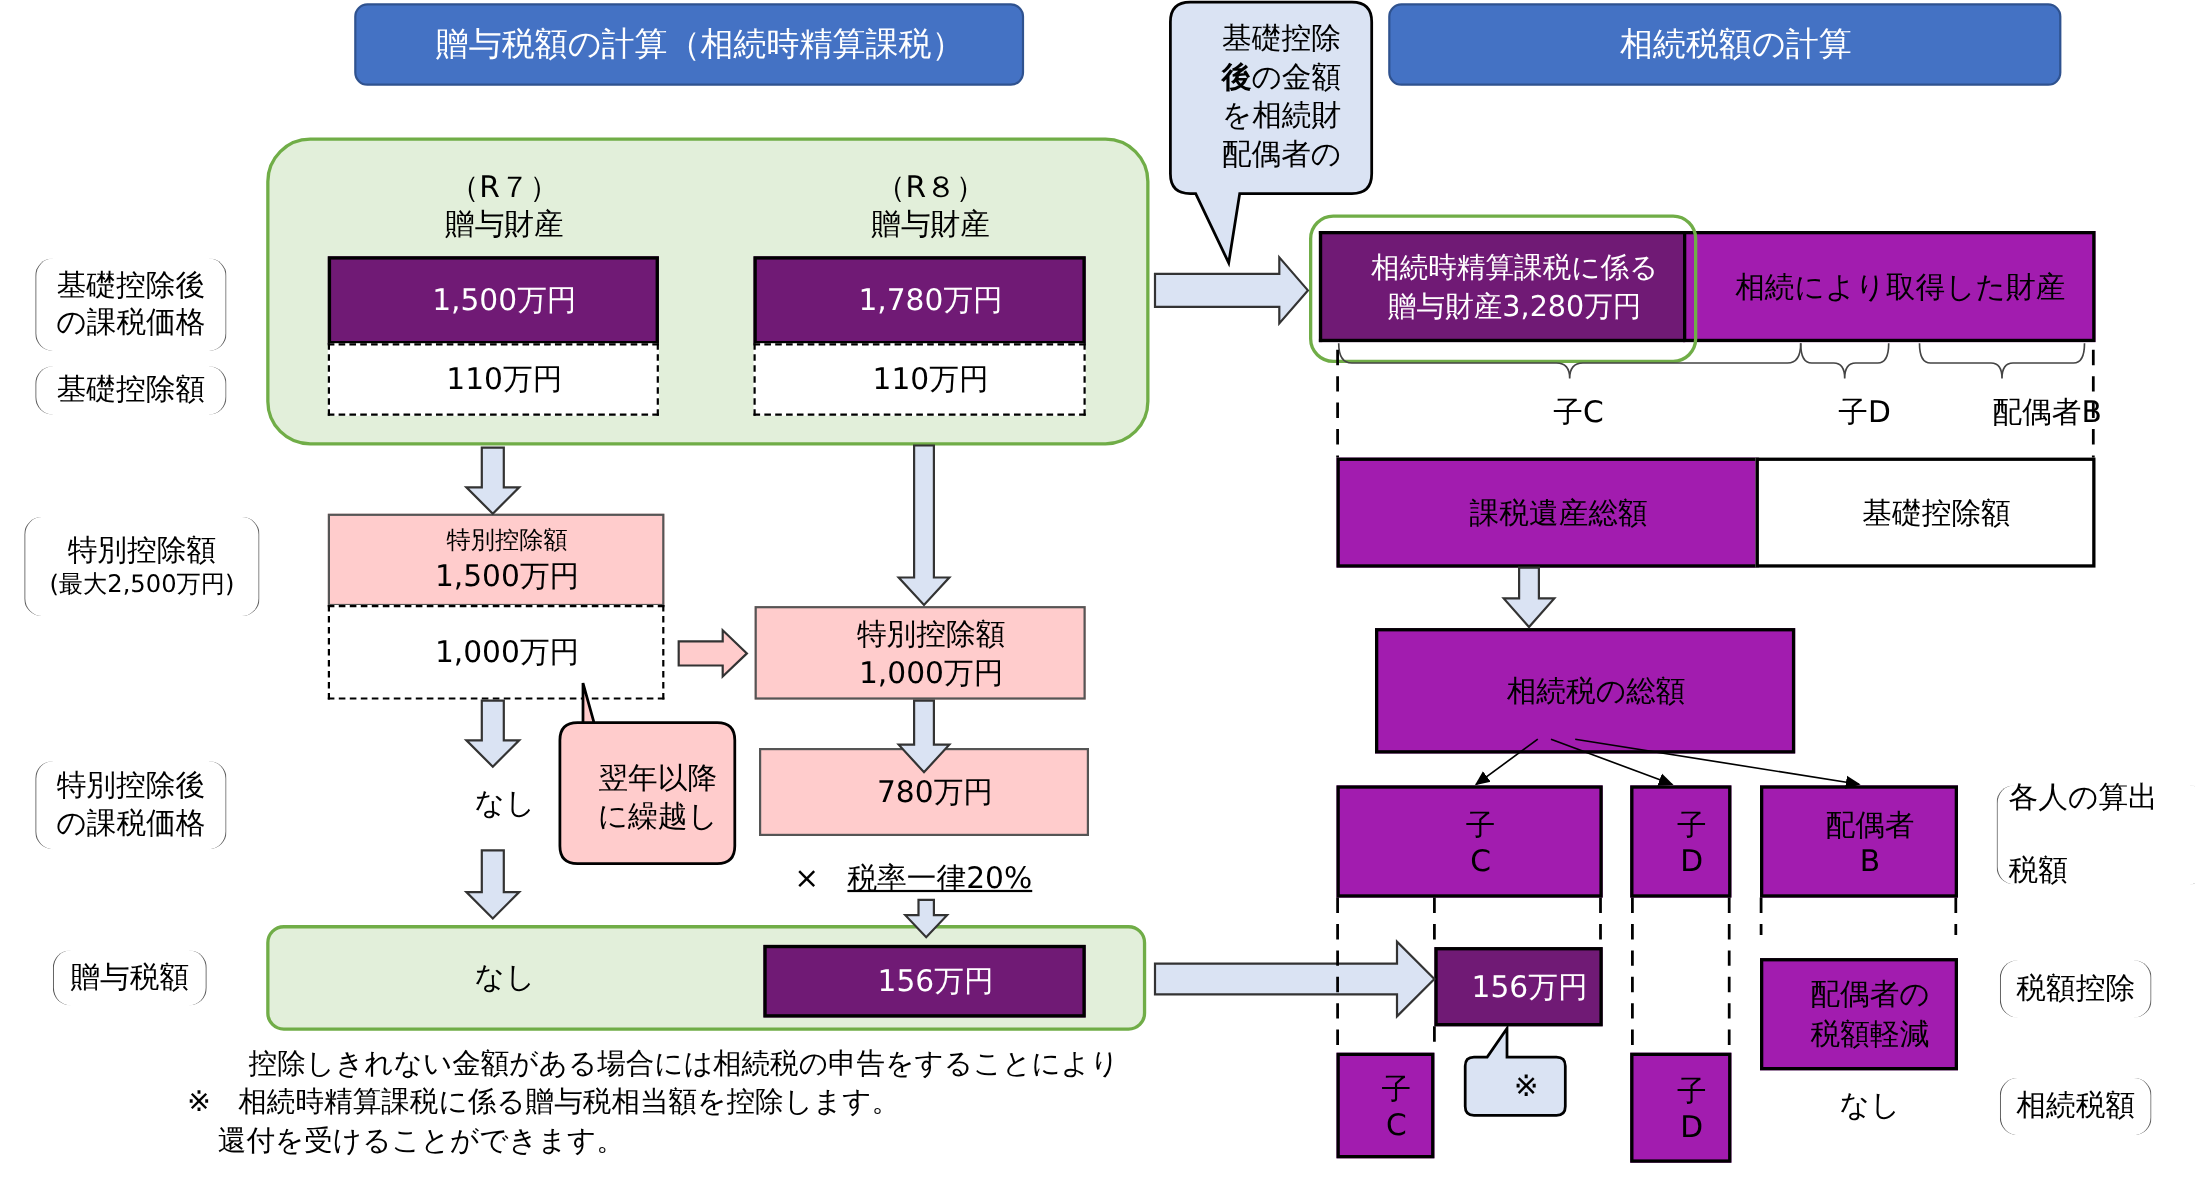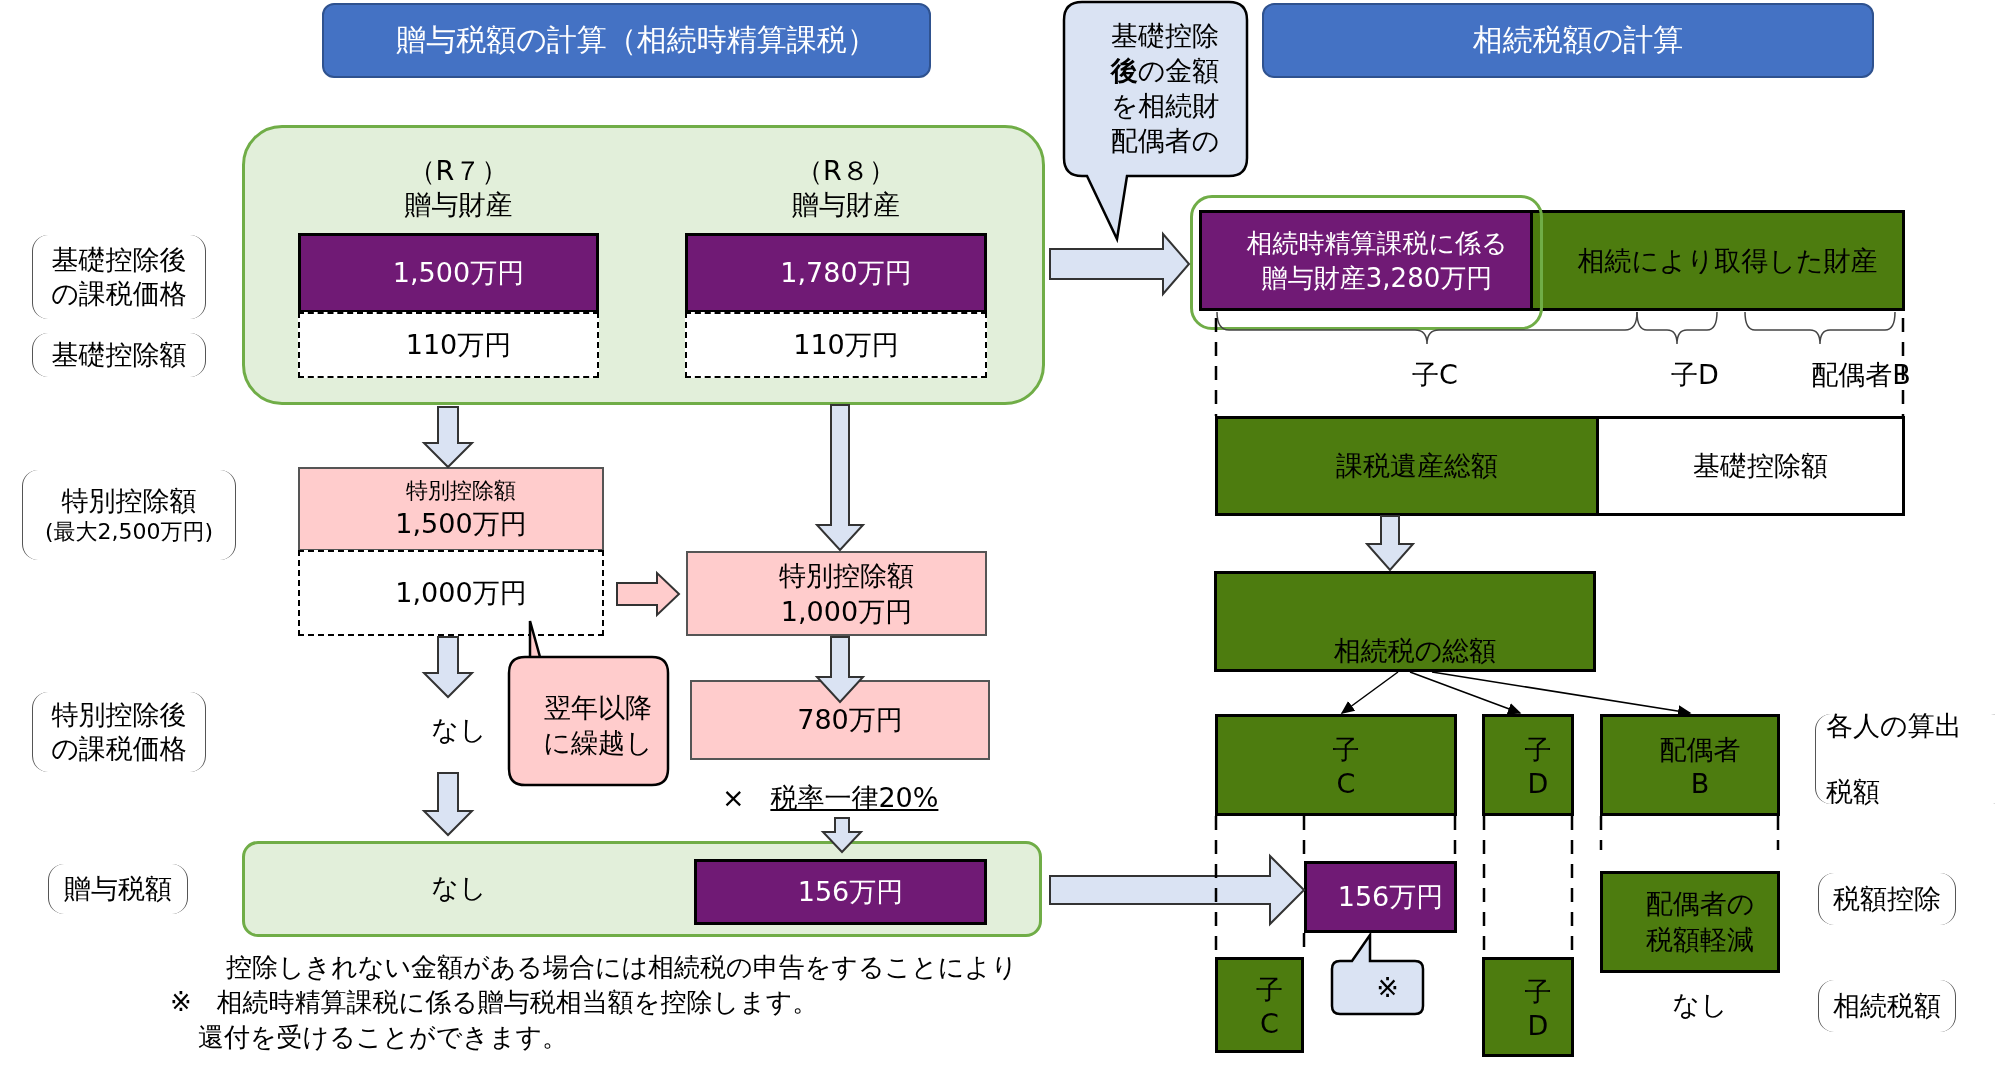--- a/index.html
+++ b/index.html
@@ -5,21 +5,21 @@
   html,body{margin:0;padding:0;background:#ffffff;}
   body{width:1995px;height:1077px;position:relative;overflow:hidden;font-family:"DejaVu Sans","Liberation Sans",sans-serif;color:#000;}
   .abs{position:absolute;box-sizing:border-box;}
   .center{display:flex;align-items:center;justify-content:center;text-align:center;padding-left:20px;}
   .col{flex-direction:column;}
   .hdr{background:#4472c4;border:2px solid #2f528f;border-radius:12px;color:#fff;font-size:30px;}
   .greenwrap{background:#e2efda;border:3px solid #70ad47;}
   .gbox{background:#701a75;border:3px solid #000;color:#fff;font-size:27px;}
   .dash{background:#fff;border:2px dashed #000;font-size:27px;}
   .pink{background:#ffcccc;border:2px solid #555;font-size:27px;}
-  .yellow{background:#4d7c0f;border:3px solid #000;font-size:27px;}
+  .yellow{background:#a21caf;border:3px solid #000;font-size:27px;}
   .white{background:#fff;border:3px solid #000;font-size:27px;}
   .lbl{font-size:27px;line-height:1.25;}
   .brk{border-left:1.5px solid #555;border-right:1.5px solid #555;border-radius:16px;padding:0 10px;font-size:27px;line-height:1.25;}
   .txt{font-size:27px;}
   svg.overlay{position:absolute;left:0;top:0;width:1995px;height:1077px;pointer-events:none;}
   .u{text-decoration:underline;}
 </style>
 </head>
 <body>
 
@@ -131,21 +131,21 @@
     <span>配偶者B</span>
   </div>
 
 <div class="abs yellow center" style="left:1215px;top:416px;width:384px;height:100px;">
     <span>課税遺産総額</span>
   </div>
 <div class="abs white center" style="left:1596px;top:416px;width:309px;height:100px;">
     <span>基礎控除額</span>
   </div>
 
-<div class="abs yellow center" style="left:1214px;top:571px;width:382px;height:101px;align-items:flex-end;">
+<div class="abs yellow center" style="left:1250px;top:571px;width:382px;height:114px;">
     <span>相続税の総額</span>
   </div>
 
 <div class="abs yellow center col" style="left:1215px;top:714px;width:242px;height:102px;">
   <span>子</span>
     <span>C</span>
 </div>
 <div class="abs yellow center col" style="left:1482px;top:714px;width:92px;height:102px;">
   <span>子</span>
     <span>D</span>

